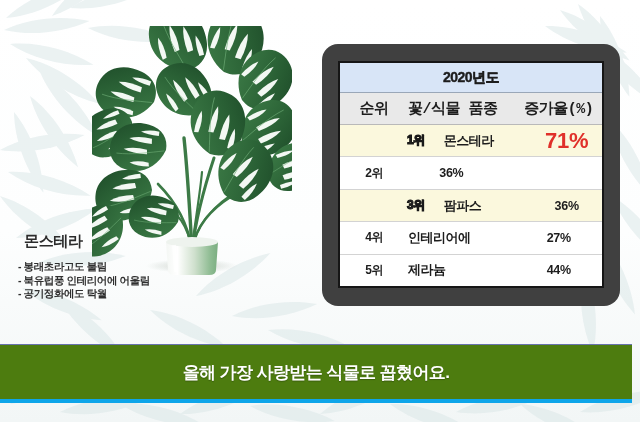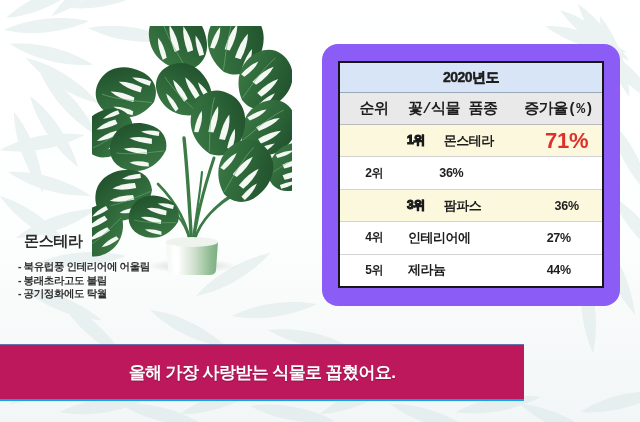--- a/index.html
+++ b/index.html
@@ -25,21 +25,21 @@
   }
   #leftinfo ul{list-style:none;margin:0;padding:0;}
   #leftinfo li{
     font-size:10.5px;font-weight:bold;color:#2f2f2f;letter-spacing:-0.4px;
     line-height:13.5px;white-space:nowrap;
   }
 
   
   #card{
     position:absolute;left:322px;top:44px;width:298px;height:262px;
-    background:#8b5cf6;border-radius:16px;
+    background:#404040;border-radius:16px;
     box-sizing:border-box;padding:17px 16px 18px 16px;
   }
   #cardInner{
     width:100%;height:100%;
     border:2.5px solid #161616;
     background:#ffffff;
     box-sizing:border-box;
     display:flex;flex-direction:column;
   }
   .trow{display:flex;align-items:center;box-sizing:border-box;}
@@ -79,24 +79,24 @@
     -webkit-text-stroke:1.1px #151515;
     paint-order:stroke fill;
   }
   .pct-big{
     font-size:22px !important;font-weight:bold;color:#e0302a !important;
     letter-spacing:-0.5px;
   }
 
   
   #captionbar{
-    position:absolute;left:0;top:344px;width:524px;height:54px;
-    background:#be185d;
+    position:absolute;left:0;top:344px;width:632px;height:54px;
+    background:#4d7c0f;
     display:flex;align-items:center;justify-content:center;
-    border-top:1px solid #6873ad;border-bottom:2px solid #0ea5e9;
+    border-top:1px solid #6873ad;border-bottom:4px solid #0ea5e9;
   }
   #captionbar .ctxt{
     font-size:17px;font-weight:bold;color:#ffffff;letter-spacing:-0.6px;
     text-shadow:0 1px 1px rgba(0,0,0,.25);
   }
 </style>
 </head>
 <body>
 
 <div id="stage">
@@ -341,22 +341,22 @@
     </g>
 
     <path d="M74,216 L76,244 q0,5 7,5 L117,249 q7,0 7,-5 L126,216 Z" fill="url(#potG)"></path>
     <ellipse cx="100" cy="216" rx="26" ry="5" fill="#eef3ee"></ellipse>
     <path d="M82,219 L84,246" stroke="#ffffff" stroke-width="4" opacity="0.7" fill="none"></path>
   </svg>
 
   <div id="leftinfo">
     <div class="title">몬스테라</div>
     <ul>
+      <li>- 봉래초라고도 불림</li>
       <li>- 북유럽풍 인테리어에 어울림</li>
-      <li>- 봉래초라고도 불림</li>
       <li>- 공기정화에도 탁월</li>
     </ul>
   </div>
 
   <div id="card">
     <div id="cardInner">
 
       <div class="trow title-row">
         <span class="ttxt">2020년도</span>
       </div>

